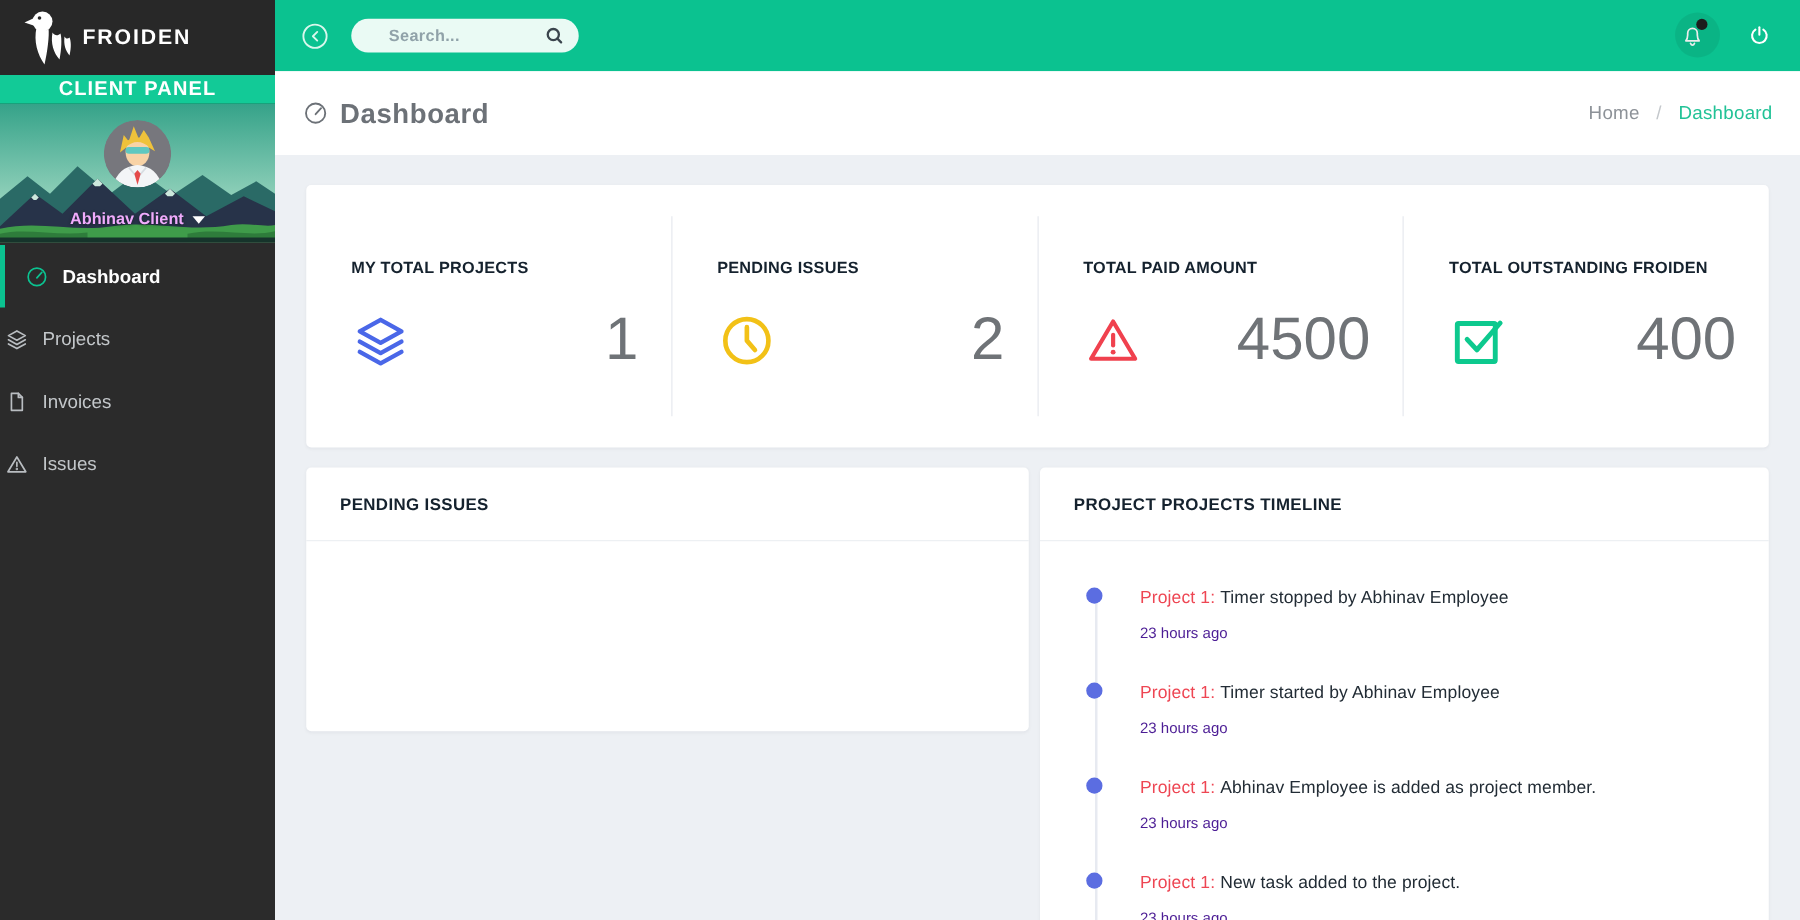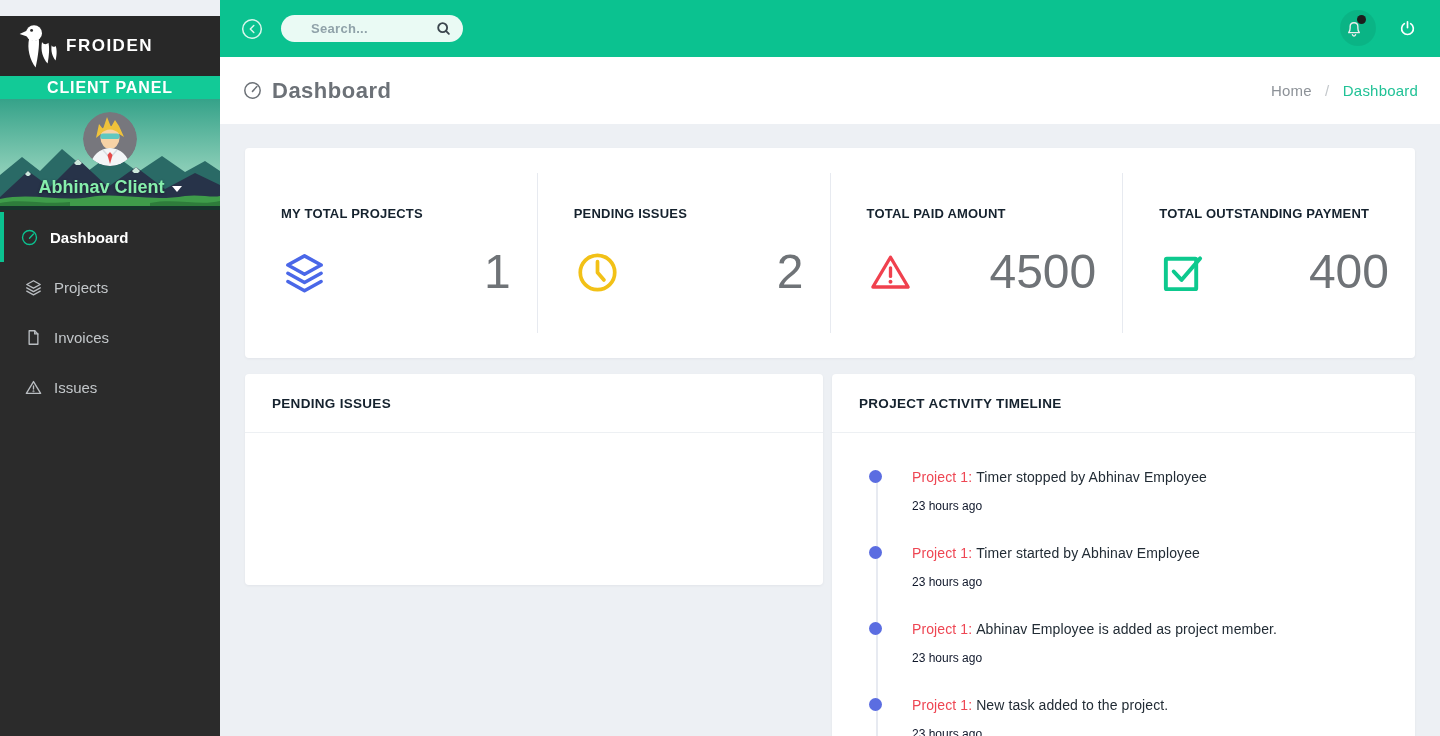--- a/index.html
+++ b/index.html
@@ -1,35 +1,35 @@
 <!DOCTYPE html>
 <html><head>
 <meta charset="utf-8">
 <style>
   * { box-sizing: border-box; margin: 0; padding: 0; }
   html,body { width:1440px; height:736px; overflow:hidden; font-family:"Liberation Sans", sans-serif; background:#edf0f4; }
   .app { display:flex; width:1440px; height:736px; }
 
   
-  .sidebar { width:220px; flex-shrink:0; background:#2b2b2b; display:flex; flex-direction:column;margin-top:16px; }
+  .sidebar { width:220px; flex-shrink:0; background:#2b2b2b; display:flex; flex-direction:column; }
   .logo-bar { height:60px; background:#282828; display:flex; align-items:center; padding-left:10px; }
   .logo-bar svg { width:48px; height:48px; }
   .brand-name { color:#fff; font-size:17px; font-weight:600; letter-spacing:1.5px; margin-left:8px; }
   .client-panel { height:23px; background:#12ca97; color:#fff; font-size:16px; font-weight:bold;
     letter-spacing:.9px; display:flex; align-items:center; justify-content:center; }
   .profile { position:relative; height:111px; overflow:hidden; }
   .profile .scene { position:absolute; inset:0; }
   .avatar-wrap { position:absolute; left:83px; top:13px; width:54px; height:54px; border-radius:50%;
     overflow:hidden; cursor:pointer; }
   .user-row { position:absolute; bottom:12px; width:100%; display:flex; align-items:center; justify-content:center;
-    color:#86efac; font-size:18px; font-weight:bold; text-shadow:0 1px 3px rgba(0,0,0,.45); cursor:pointer;text-align:center; }
+    color:#f0abfc; font-size:13px; font-weight:bold; text-shadow:0 1px 3px rgba(0,0,0,.45); cursor:pointer;text-align:center; }
   .caret-down { width:0; height:0; border-left:5px solid transparent; border-right:5px solid transparent;
     border-top:6px solid #fff; margin-left:7px; margin-top:2px; }
   .menu { flex:1; padding-top:2px; }
-  .side-item { height:50px; display:flex; align-items:center; padding-left:20px; color:#c3c7ca;
+  .side-item { height:50px; display:flex; align-items:center; color:#c3c7ca;
     font-size:15px; cursor:pointer; border-left:4px solid transparent; }
   .side-item .si-icon { width:19px; height:19px; margin-right:11px; color:#b9bdc1; display:inline-flex; }
   .side-item .si-icon svg { width:19px; height:19px; }
   .side-item.active { border-left-color:#0bc290; padding-left:16px; color:#fff; font-weight:bold; }
   .side-item.active .si-icon { color:#0bc290; }
 
   
   .rightcol { flex:1; display:flex; flex-direction:column; }
 
   .topbar { height:57px; background:#0bc290; display:flex; align-items:center; padding:0 20px; flex-shrink:0; }
@@ -77,21 +77,21 @@
   .issue-line { font-size:15px; color:#3b4a52; letter-spacing:.2px; }
   .issue-line + .issue-line { margin-top:24px; }
   .issue-num { margin-right:6px; }
 
   .timeline { position:relative; padding:36px 24px 30px 0; }
   .timeline::before { content:''; position:absolute; left:44px; top:46px; width:2px; height:640px; background:#e7eaf1; }
   .tl-item { position:relative; padding-left:80px; margin-bottom:32px; }
   .tl-dot { position:absolute; left:37px; top:1px; width:13px; height:13px; border-radius:50%; background:#5b6de1; }
   .tl-title { font-size:14px; color:#222c35; letter-spacing:.1px; }
   .tl-project { color:#ee4653; cursor:pointer; margin-right:4px; }
-  .tl-time { margin-top:14px; font-size:12px; color:#0f172a; }
+  .tl-time { margin-top:14px; font-size:12px; color:#4c1d95; }
 
   svg.stroked { fill:none; stroke:currentColor; stroke-width:1.7; stroke-linecap:round; stroke-linejoin:round; }
 </style>
 </head>
 <body>
 
 <div class="app">
 
   <aside class="sidebar">
     <div class="logo-bar">
@@ -282,41 +282,41 @@
               <g fill="none" stroke-width="1.7" stroke-linecap="round" stroke-linejoin="round" stroke="#f0414e">
                 <path d="M12 4.2 L21 19.4 H3 Z"></path>
                   <line x1="12" y1="9.6" x2="12" y2="14"></line>
               </g>
               <circle cx="12" cy="16.7" r="1" stroke="none" fill="#f0414e"></circle>
             </svg>
             <span class="stat-value">4500</span>
           </div>
         </div>
         <div class="stat">
-          <div class="stat-label">TOTAL OUTSTANDING PAYMENT</div>
+          <div class="stat-label">TOTAL OUTSTANDING FROIDEN</div>
           <div class="stat-row">
             <svg class="stroked" viewBox="0 0 24 24">
               <g fill="none" stroke-width="2" stroke-linecap="round" stroke-linejoin="round" stroke="#0dc98e">
                 <rect x="3.5" y="5" width="15.5" height="15.5" rx="0.5"></rect>
                   <path d="M7.5 11.5 L11.5 15.8 L21 4.8"></path>
               </g>
             </svg>
             <span class="stat-value">400</span>
           </div>
         </div>
       </section>
 
       <section class="row2">
 
         <div class="panel pending-panel">
           <div class="panel-header">PENDING ISSUES</div>
         </div>
 
         <div class="panel">
-          <div class="panel-header">PROJECT ACTIVITY TIMELINE</div>
+          <div class="panel-header">PROJECT PROJECTS TIMELINE</div>
           <div class="timeline">
 
             <div class="tl-item">
               <span class="tl-dot"></span>
               <div class="tl-title">
                 <span class="tl-project">Project 1:</span><span>Timer stopped by Abhinav Employee</span>
               </div>
               <div class="tl-time">23 hours ago</div>
             </div>
 

